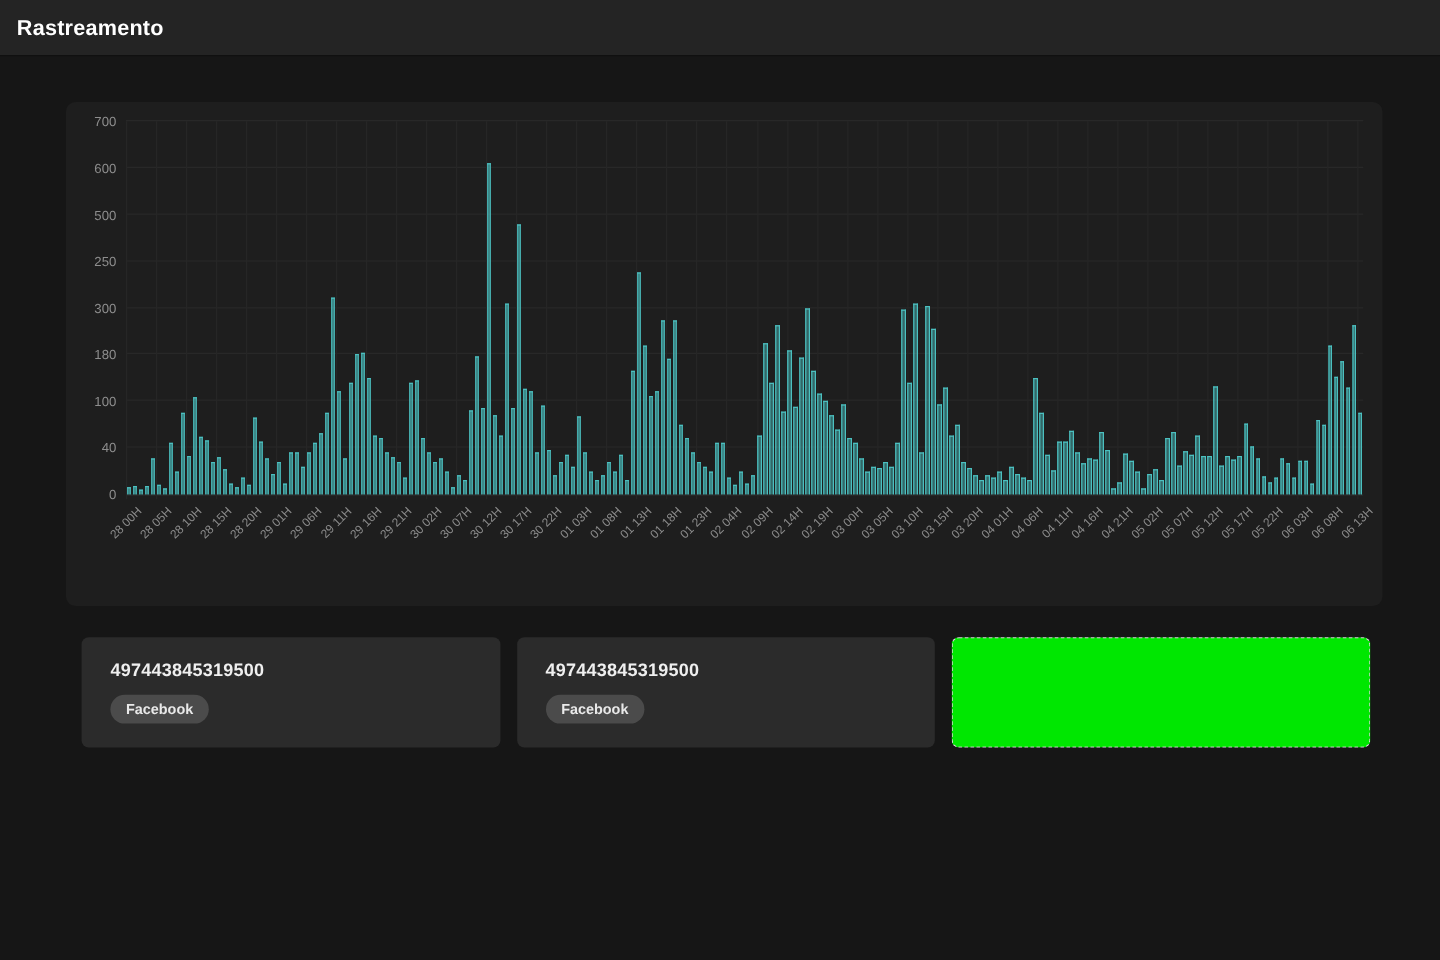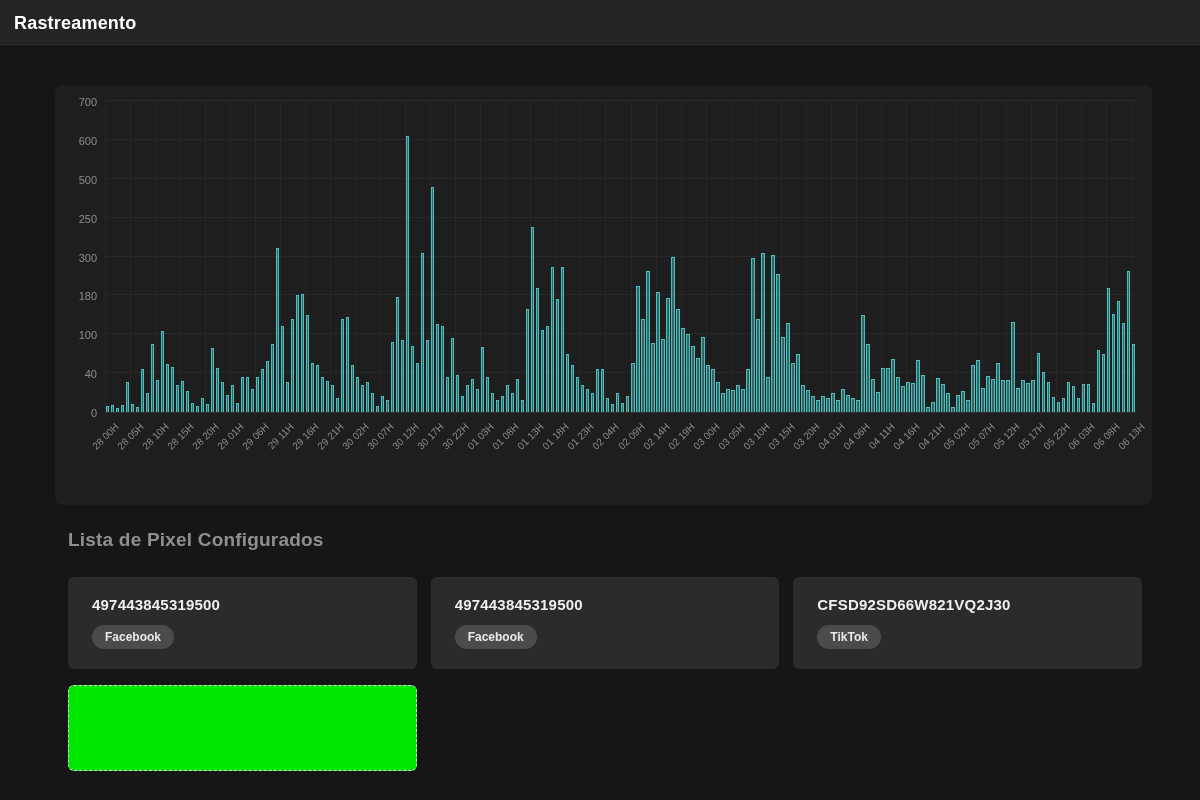--- a/index.html
+++ b/index.html
@@ -456,34 +456,29 @@
           <span class="x-tick-label" style="left: 958.922px;">05 22H</span>
           <span class="x-tick-label" style="left: 983.947px;">06 03H</span>
           <span class="x-tick-label" style="left: 1008.97px;">06 08H</span>
           <span class="x-tick-label" style="left: 1034px;">06 13H</span>
         </div>
     </div>
   </div>
 </div>
 
 <div class="content">
-  <div class="section-title">Lista de Pixel Configurados</div>
   <div class="cards">
   <div class="card">
     <div class="card-title">497443845319500</div>
     <span class="badge">Facebook</span>
   </div>
 
   <div class="card">
     <div class="card-title">497443845319500</div>
     <span class="badge">Facebook</span>
   </div>
 
 
-  <div class="card">
-    <div class="card-title">CFSD92SD66W821VQ2J30</div>
-    <span class="badge">TikTok</span>
-  </div>
 
   <div class="card-new">
   </div>
 </div>
 </div>
 
 </body></html>

